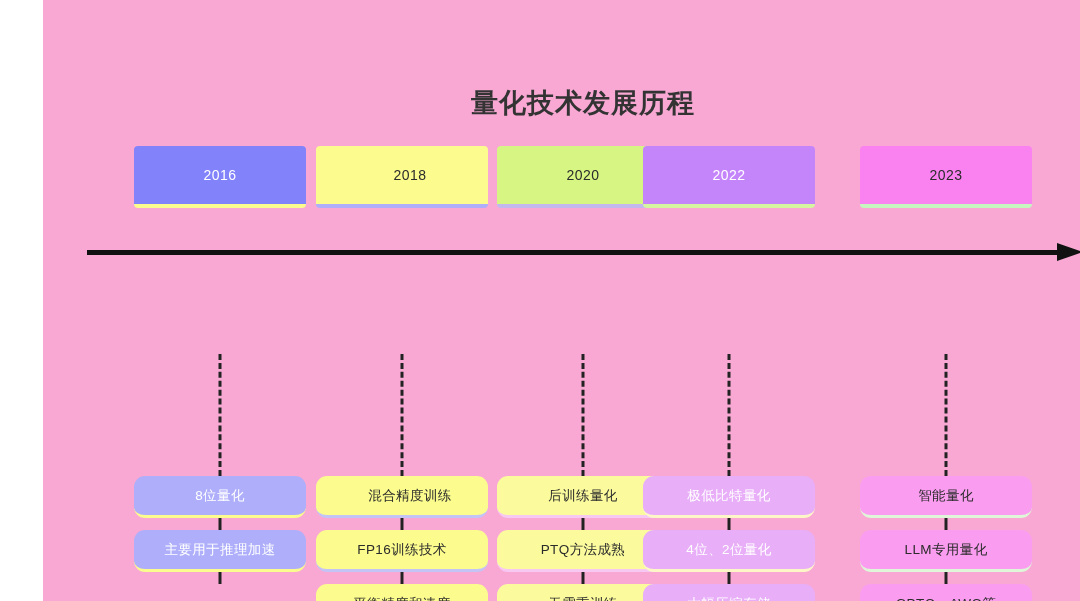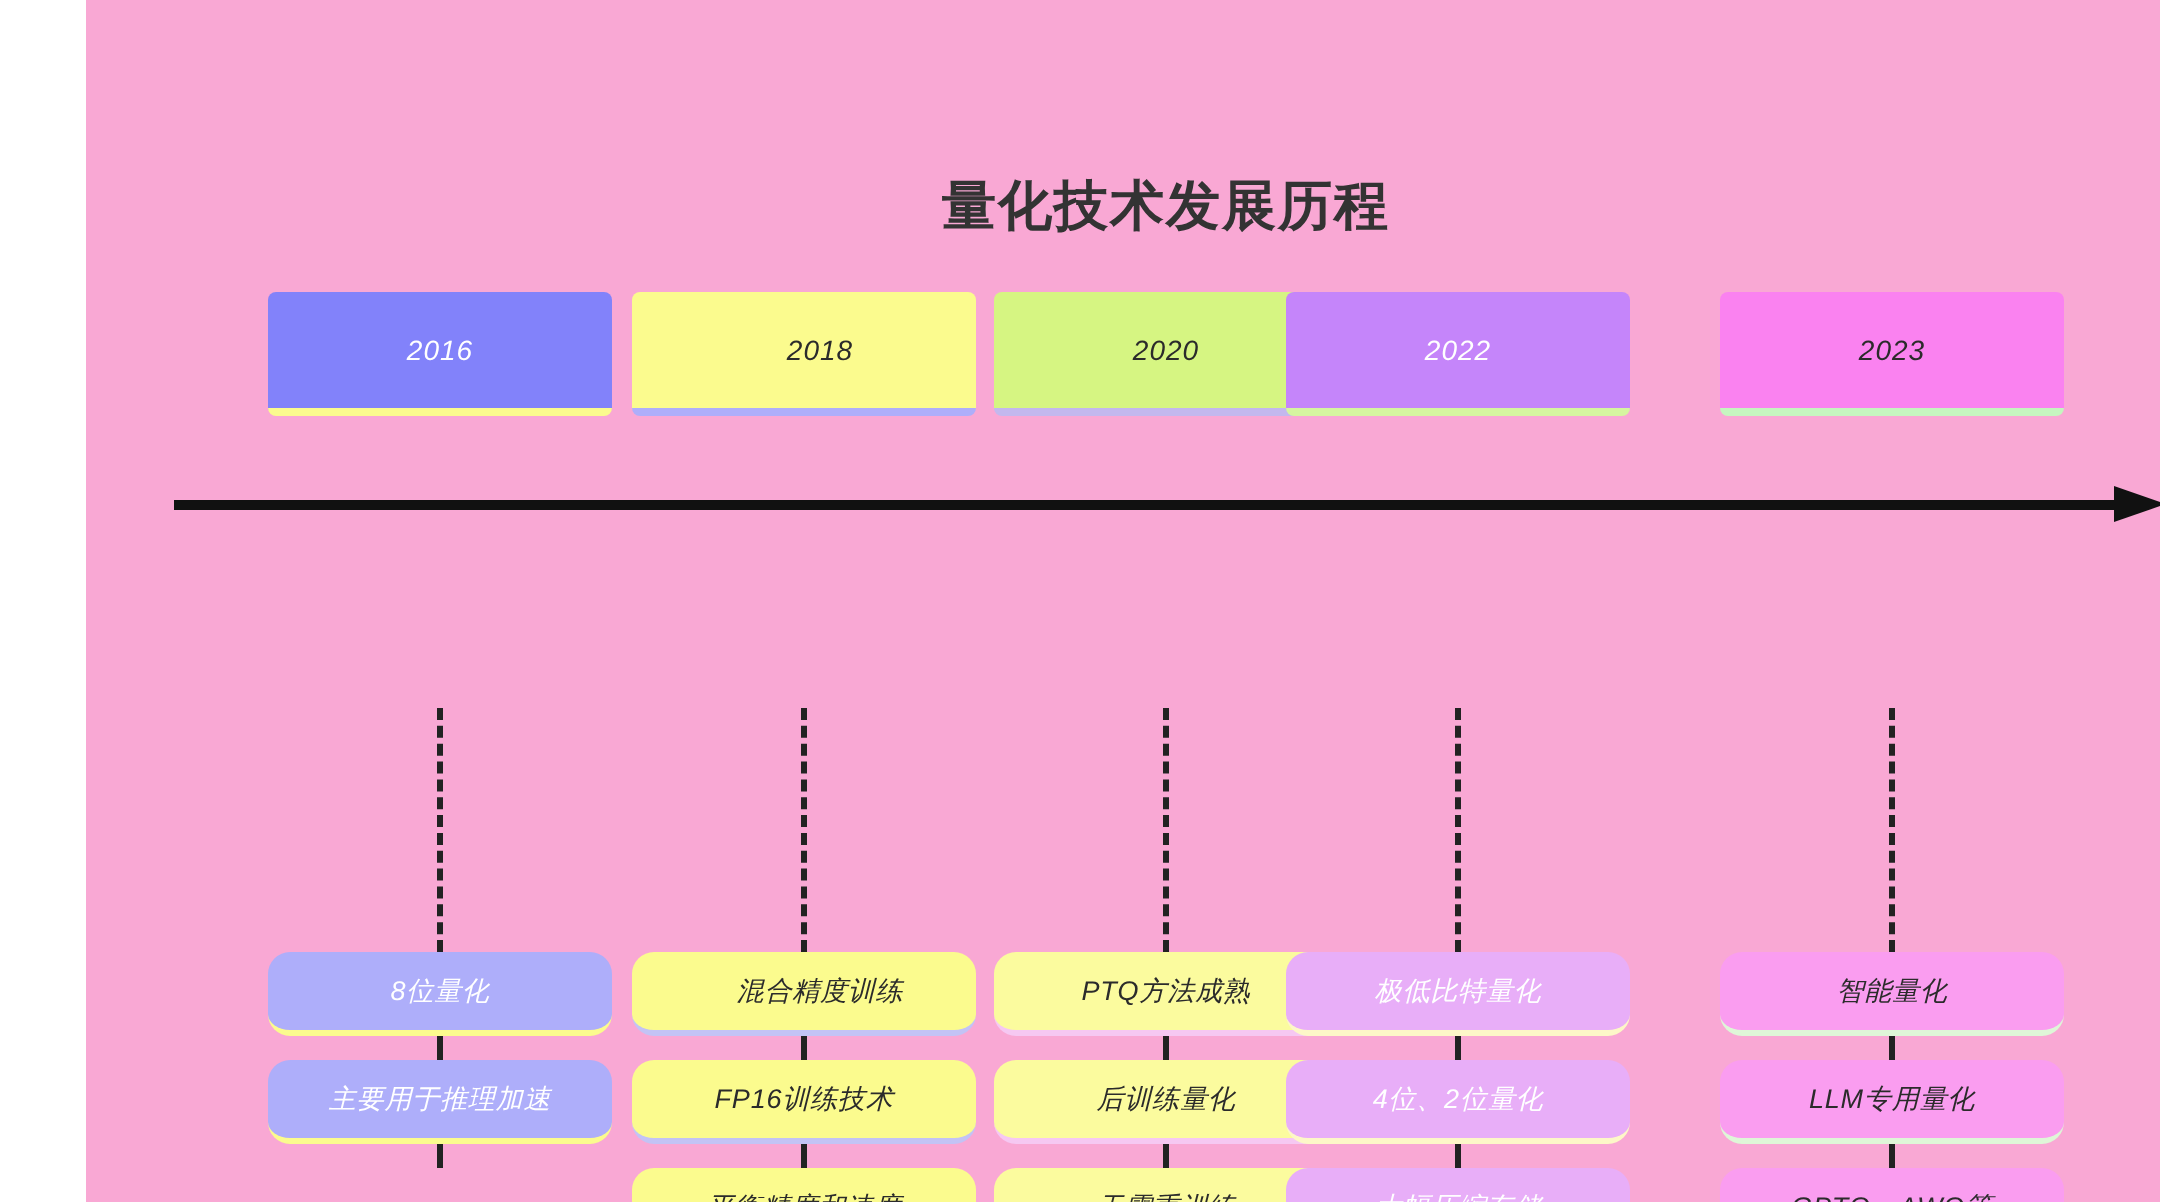--- a/index.html
+++ b/index.html
@@ -49,21 +49,20 @@
     border-left: 26px solid #111111;
     border-top: 9.5px solid transparent;
     border-bottom: 9.5px solid transparent;
   }
 
   
   .column {
     position: absolute;
     top: 146px;
     width: 172px;
-    font-style: italic;
   }
   .column.c0 { left: 91px;  }
   .column.c1 { left: 273px; }
   .column.c2 { left: 454px; }
   .column.c3 { left: 600px; }
   .column.c4 { left: 817px; }
 
   
   .year-box {
     position: relative;
@@ -167,24 +166,24 @@
 
   </div>
 
   <div class="column c2">
     <div class="year-box" style="background: rgb(214, 245, 130); color: rgb(43, 43, 43); border-bottom: 4px solid rgb(195, 184, 238);">
       <span>2020</span>
     </div>
     <div class="connector-top"></div>
     <div class="content-stack">
       <div class="content-box" style="background: rgb(251, 251, 158); color: rgb(43, 43, 43); border-bottom: 3px solid rgb(246, 200, 242);">
+        <span>后训练量化</span>
+      </div>
+      <div class="content-box" style="background: rgb(251, 251, 158); color: rgb(43, 43, 43); border-bottom: 3px solid rgb(246, 200, 242);">
         <span>PTQ方法成熟</span>
-      </div>
-      <div class="content-box" style="background: rgb(251, 251, 158); color: rgb(43, 43, 43); border-bottom: 3px solid rgb(246, 200, 242);">
-        <span>后训练量化</span>
       </div>
       <div class="content-box" style="background: rgb(251, 251, 158); color: rgb(43, 43, 43); border-bottom: 3px solid rgb(246, 200, 242);">
         <span>无需重训练</span>
       </div>
     </div>
     <div class="connector-mid m1"></div>
     <div class="connector-mid m2"></div>
 
   </div>
 

